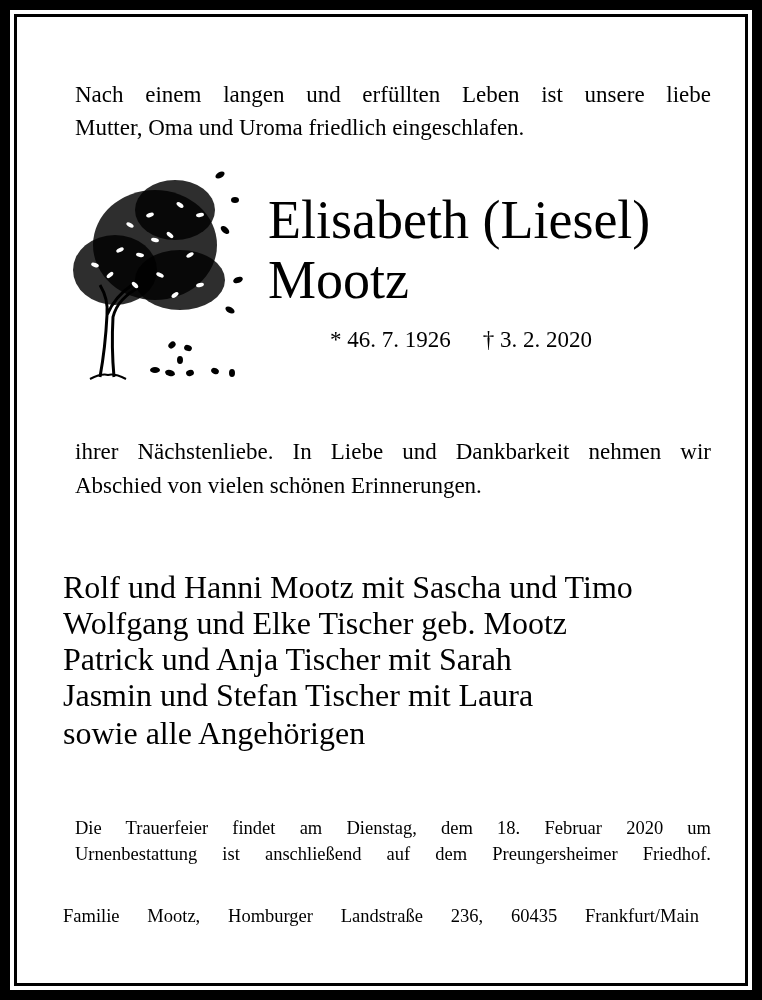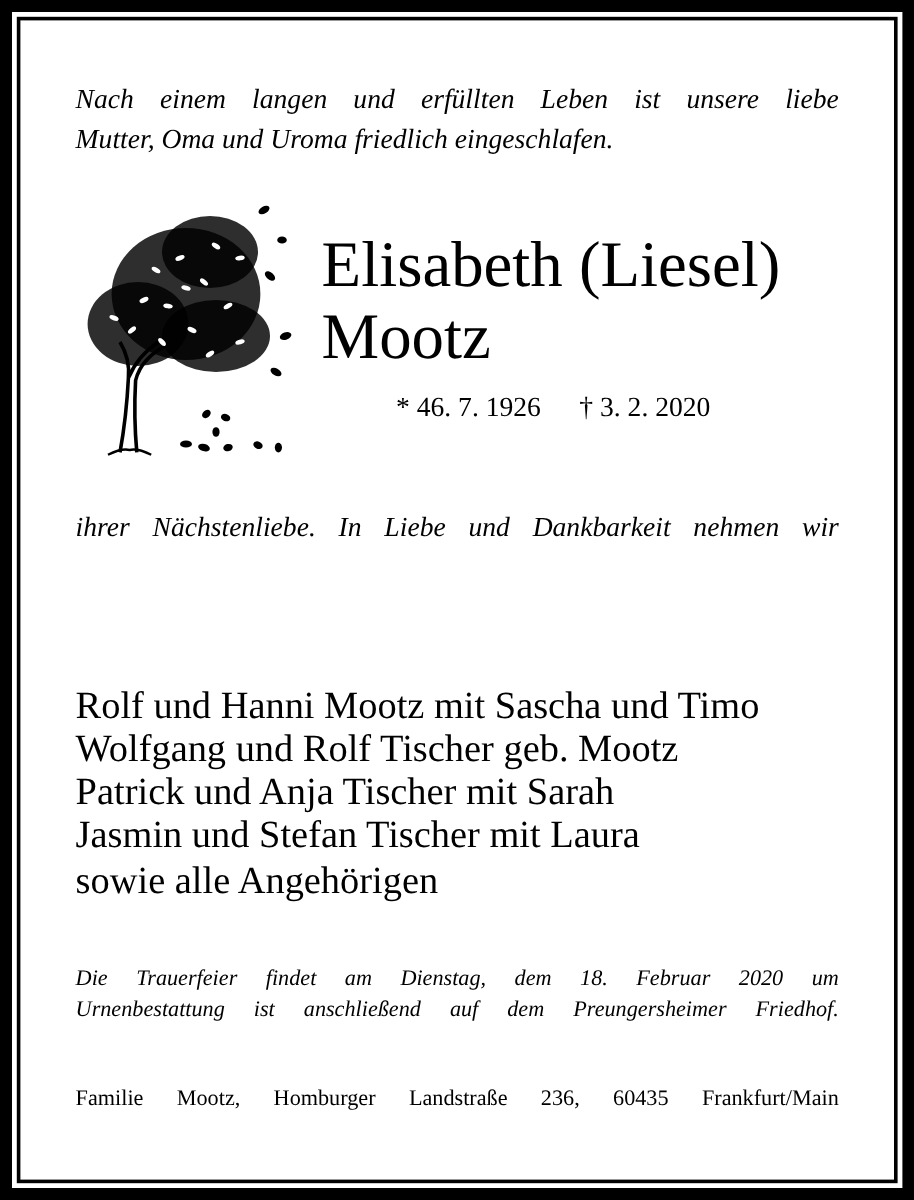--- a/index.html
+++ b/index.html
@@ -29,22 +29,21 @@
       position: absolute;
       left: 14px; top: 14px;
       width: 734px; height: 972px;
       box-sizing: border-box;
       border: 3px solid #000;
     }
     .justify-block {
       position: absolute;
       left: 63px;
       width: 636px;
-      margin: 0;
-      font-style: italic;
+      margin: 12px;
     }
     .jline {
       display: block;
       text-align: justify;
       text-align-last: justify;
       white-space: nowrap;
     }
     .jline.last {
       text-align-last: left;
     }
@@ -183,25 +182,26 @@
 
 <div class="name-block name-line1">Elisabeth (Liesel)</div>
 <div class="name-block name-line2">Mootz</div>
 
 <div class="dates">
   <span class="birth">* 46. 7. 1926</span><span class="death">† 3. 2. 2020</span>
 </div>
 
 <div class="justify-block tribute">
   <span class="jline">ihrer Nächstenliebe. In Liebe und Dankbarkeit nehmen wir</span>
+  <span class="jline last">Abschied von vielen schönen Erinnerungen.</span>
 </div>
 
 <div class="family">
   <span class="member">Rolf und Hanni Mootz mit Sascha und Timo</span>
-  <span class="member">Wolfgang und Rolf Tischer geb. Mootz</span>
+  <span class="member">Wolfgang und Elke Tischer geb. Mootz</span>
   <span class="member">Patrick und Anja Tischer mit Sarah</span>
   <span class="member">Jasmin und Stefan Tischer mit Laura</span>
   <span class="member extra">sowie alle Angehörigen</span>
 </div>
 
 <div class="justify-block funeral">
   <span class="jline">Die Trauerfeier findet am Dienstag, dem 18. Februar 2020 um</span>
   <span class="jline">Urnenbestattung ist anschließend auf dem Preungersheimer Friedhof.</span>
 </div>
 

